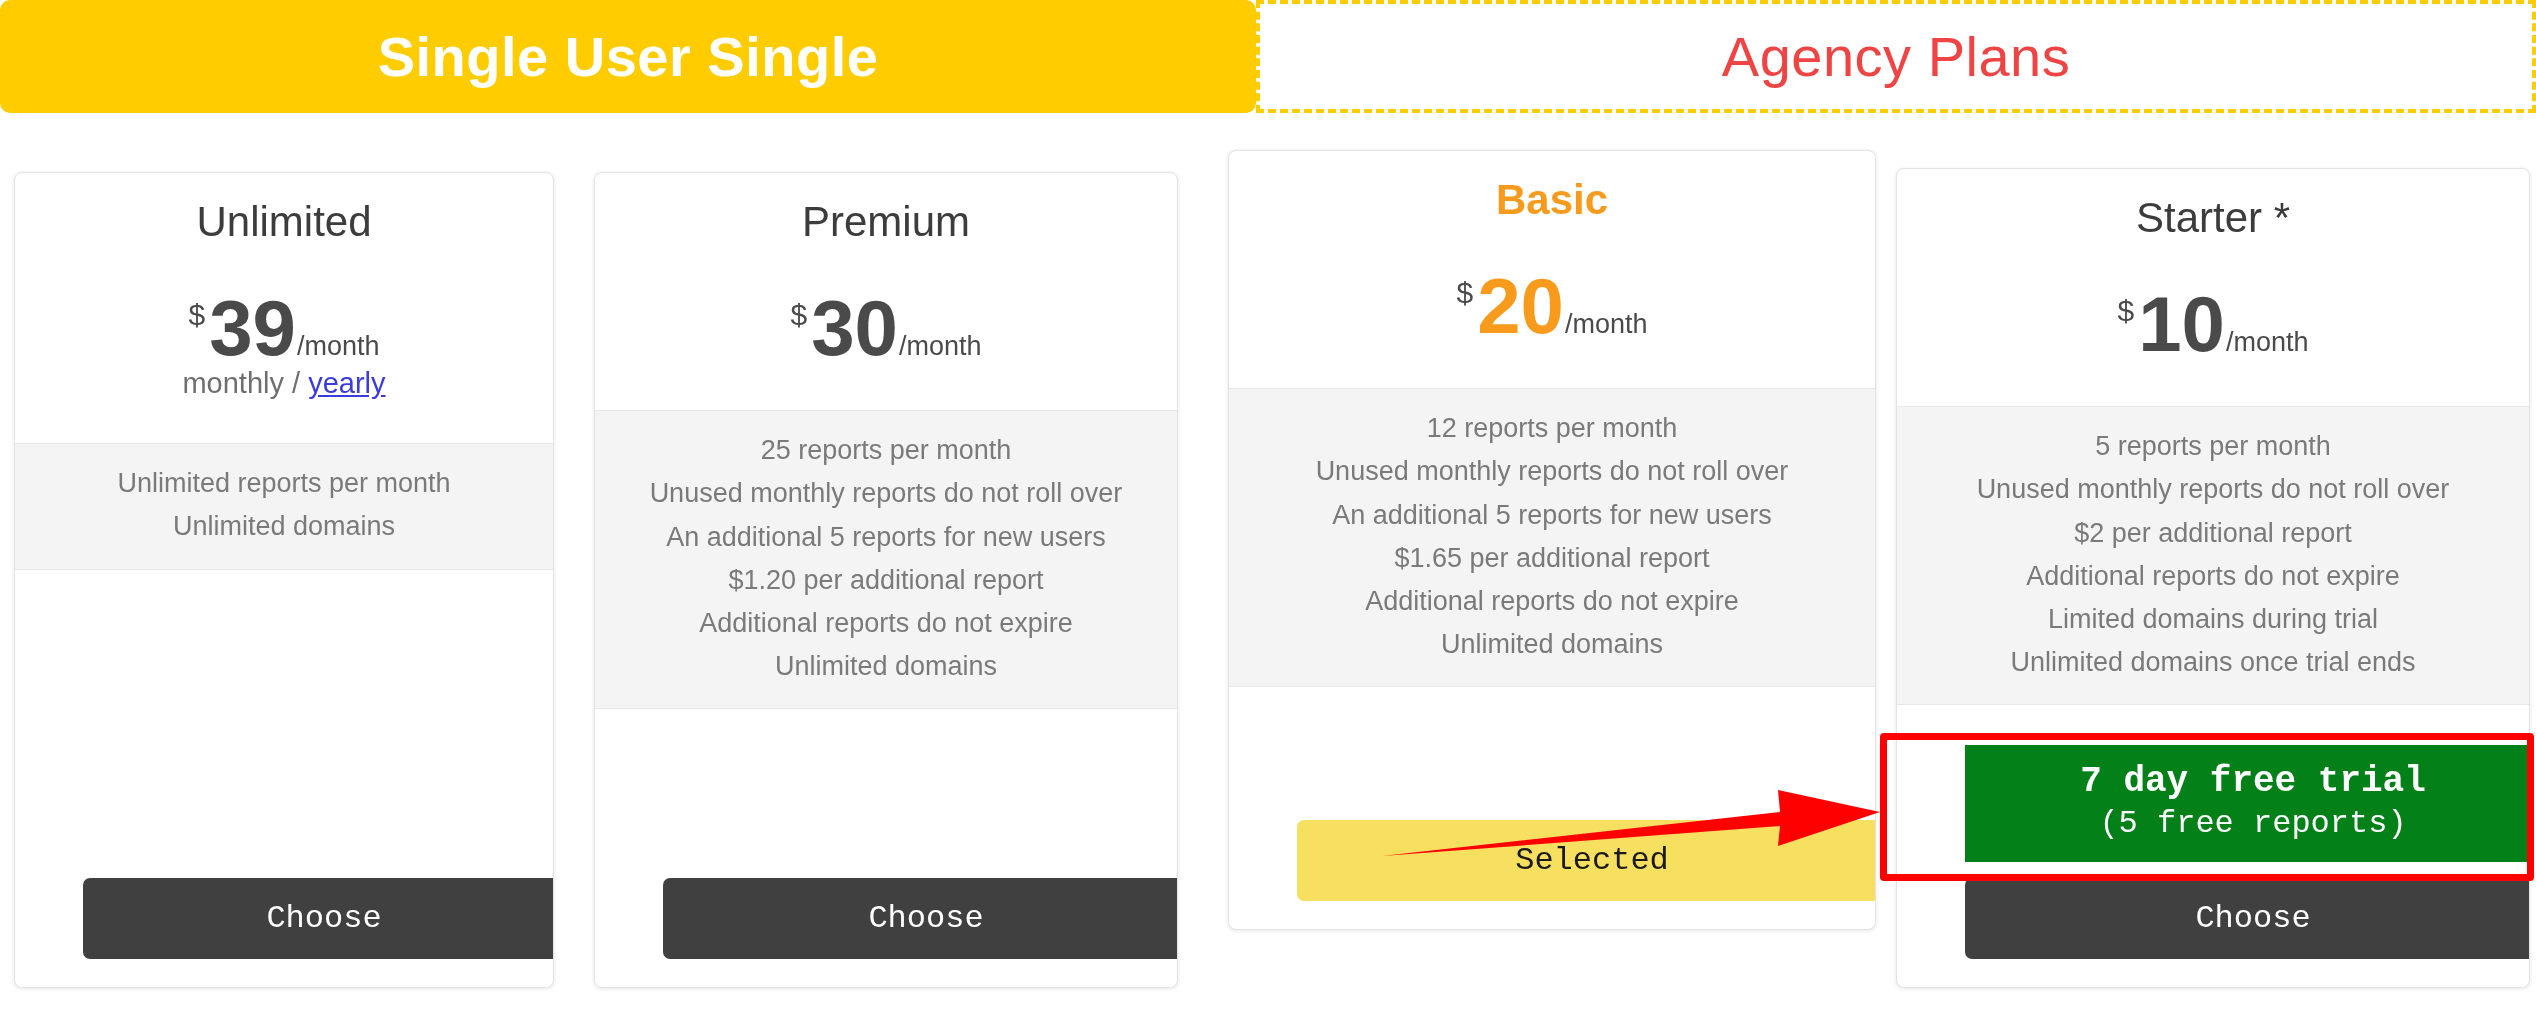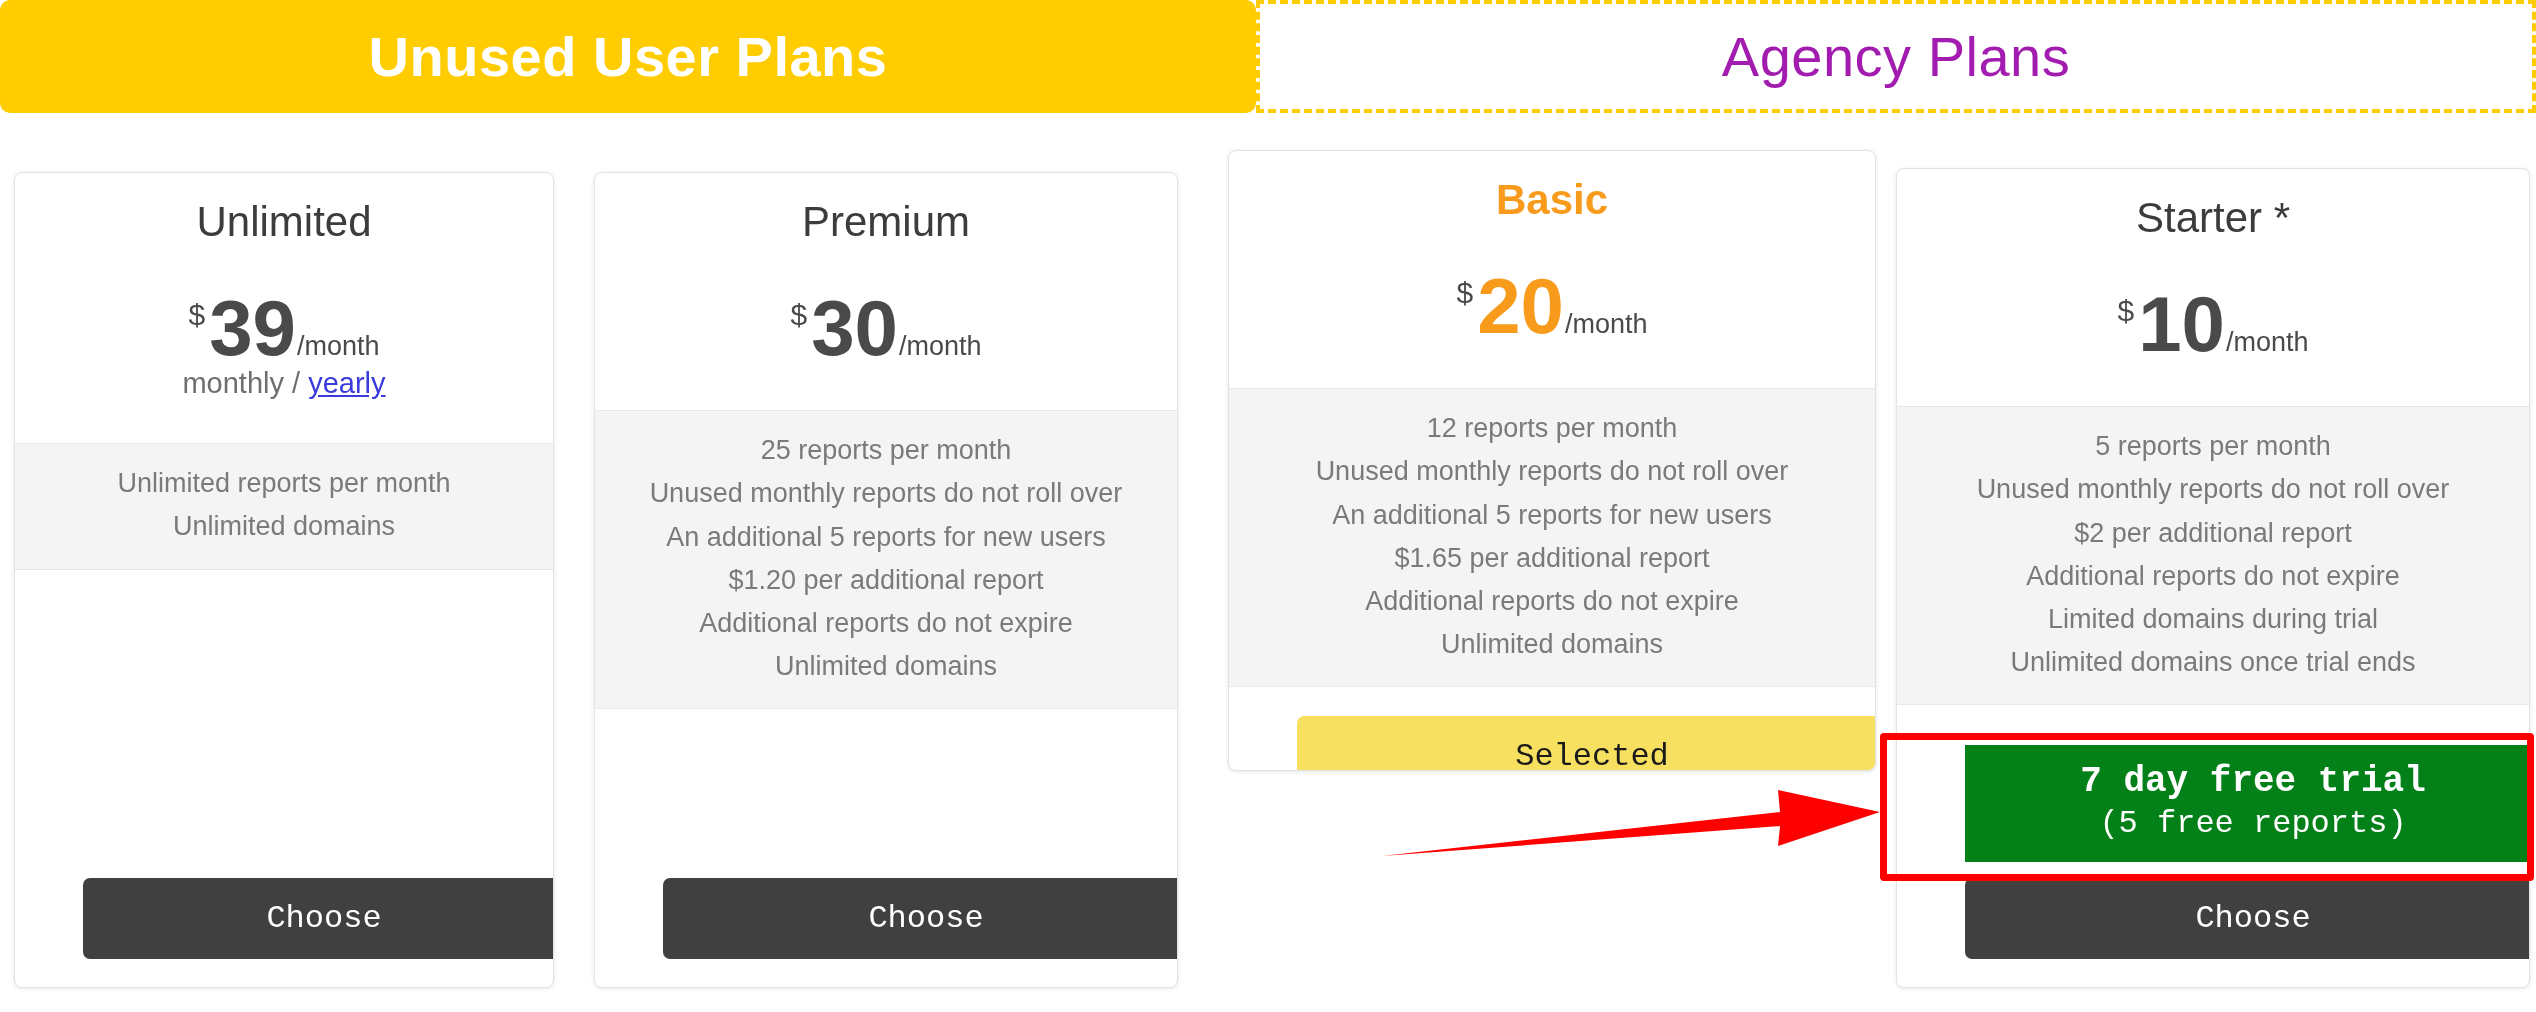--- a/index.html
+++ b/index.html
@@ -36,21 +36,21 @@
     background: #ffcc00;
     color: #ffffff;
     border-radius: 10px;
     font-size: 56px;
     font-weight: 700;
     letter-spacing: 0.5px;
   }
   .tab-inactive {
     width: 1280px;
     background: #ffffff;
-    color: #a21caf;
+    color: #ef4444;
     border: 4px dashed #ffcc00;
     font-size: 56px;
     font-weight: 400;
     letter-spacing: 0.5px;
   }
 
   
   .cards {
     position: absolute;
     top: 0;
@@ -67,21 +67,21 @@
     box-shadow: 0 1px 4px rgba(0,0,0,0.10);
     display: flex;
     flex-direction: column;
     overflow: hidden;
     gap: 29px;
   }
 
   
   .card-unlimited { left: 14px;   top: 172px; width: 540px;  height: 816px; }
   .card-premium   { left: 594px;  top: 172px; width: 584px;  height: 816px; }
-  .card-basic     { left: 1228px; top: 150px; width: 648px;  height: 621px; }
+  .card-basic     { left: 1228px; top: 150px; width: 648px;  height: 780px; }
   .card-starter   { left: 1896px; top: 168px; width: 634px;  height: 820px; }
 
   .card-head {
     padding: 26px 20px 14px 20px;
     text-align: center;
     flex: 0 0 auto;
   }
   .plan-name {
     font-size: 42px;
     font-weight: 400;
@@ -211,21 +211,21 @@
     width: 520px;
     height: 110px;
     pointer-events: none;
   }
 </style>
 </head>
 <body>
 
 <div class="tabs">
   <div class="tab tab-active">
-    <span>Unused User Plans</span>
+    <span>Single User Single</span>
   </div>
   <div class="tab tab-inactive">
     <span>Agency Plans</span>
   </div>
 </div>
 
 <div class="cards">
 
   <div class="card card-unlimited">
     <div class="card-head">

